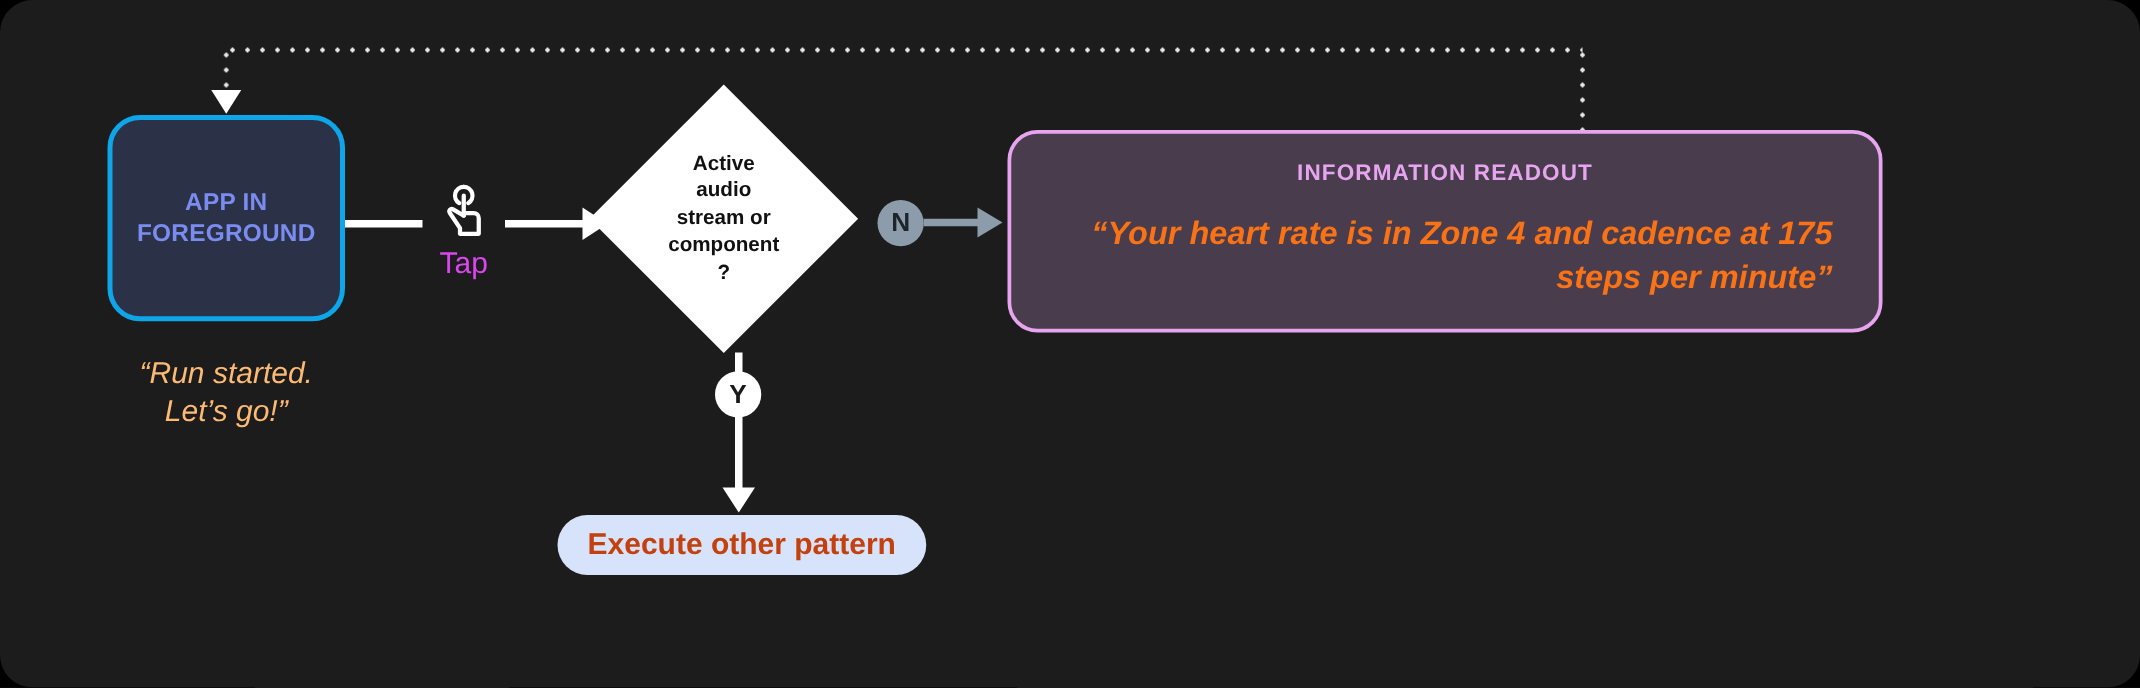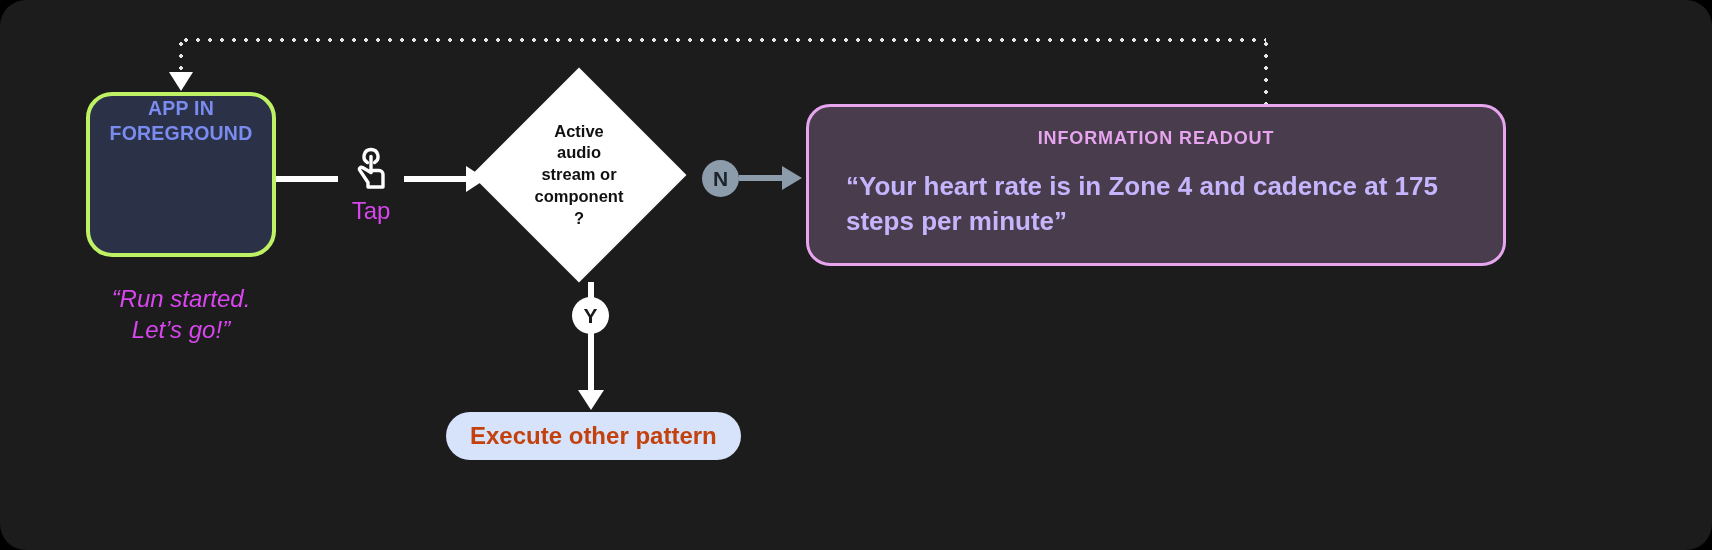--- a/index.html
+++ b/index.html
@@ -25,43 +25,43 @@
 
   
   #app-box {
     position: absolute;
     left: 86px;
     top: 92px;
     width: 190px;
     height: 165px;
     box-sizing: border-box;
     background: #2b3248;
-    border: 4px solid #bef264;
+    border: 4px solid #0ea5e9;
     border-radius: 26px;
     display: flex;
-    align-items: flex-start;
+    align-items: center;
     justify-content: center;
   }
   #app-box .app-label {
     color: #7b8cf0;
     font-size: 19.5px;
     font-weight: bold;
     line-height: 1.26;
     text-align: center;
     letter-spacing: 0.2px;
     white-space: pre-line;
   }
 
   #app-caption {
     position: absolute;
     left: 56px;
     top: 284px;
     width: 250px;
     text-align: center;
-    color: #d946ef;
+    color: #fdba74;
     font-size: 24px;
     font-style: italic;
     line-height: 1.28;
     white-space: pre-line;
   }
 
   
   #tap-group {
     position: absolute;
     left: 338px;
@@ -238,24 +238,25 @@
   #readout-title {
     color: #e6a5ee;
     font-size: 18px;
     font-weight: bold;
     letter-spacing: 0.9px;
     margin-top: -4px;
   }
   #readout-body {
     margin-top: 20px;
     width: 620px;
-    text-align: left;
-    color: #c4b5fd;
+    text-align: right;
+    color: #f97316;
     font-size: 26px;
     font-weight: bold;
+    font-style: italic;
     line-height: 1.32;
   }
 
   
   .dotline-h {
     position: absolute;
     height: 4px;
     background-image: radial-gradient(circle, #e6e6e6 1.6px, rgba(0,0,0,0) 1.9px);
     background-size: 12px 4px;
     background-repeat: repeat-x;

